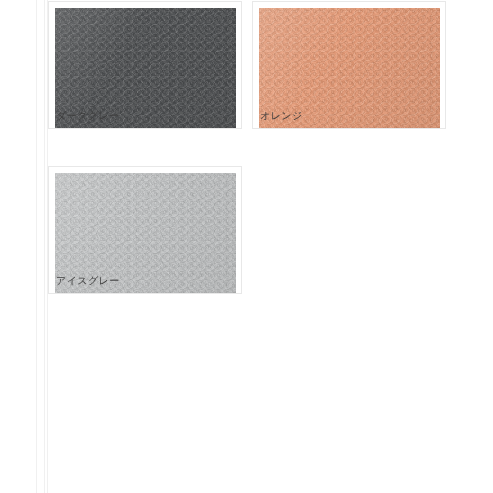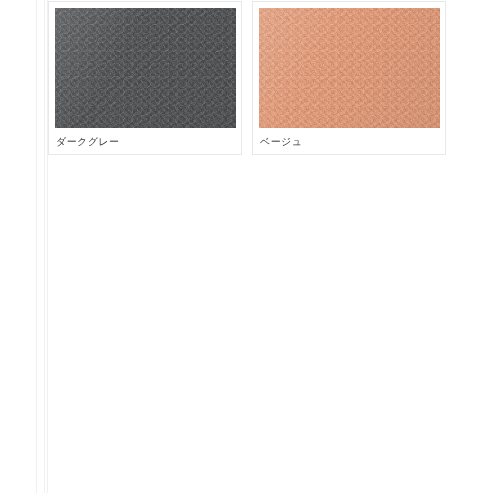--- a/index.html
+++ b/index.html
@@ -47,21 +47,21 @@
     grid-template-columns: 1fr 1fr;
     grid-auto-rows: 165px;
     column-gap: 10px;
     row-gap: 0px;
   }
 
   .swatch-card {
     position: relative;
     box-sizing: border-box;
     width: 194px;
-    height: 154px;
+    height: 128px;
     margin-top: 1px;
     background: #ffffff;
     border: 1px solid #e8e8e8;
     padding: 6px 6px 0 6px;
   }
 
   .swatch-image {
     position: relative;
     width: 181px;
     height: 120px;
@@ -117,19 +117,23 @@
 
     <div class="swatch-card">
       <div class="swatch-image" style="background-color: rgb(78, 80, 82);"></div>
       <div class="swatch-caption">ダークグレー</div>
     </div>
 
 
 
     <div class="swatch-card">
       <div class="swatch-image" style="background-color: rgb(230, 155, 119);"></div>
-      <div class="swatch-caption">ベージュ</div>
+      <div class="swatch-caption">オレンジ</div>
     </div>
 
 
+    <div class="swatch-card">
+      <div class="swatch-image" style="background-color: rgb(194, 196, 197);"></div>
+      <div class="swatch-caption">アイスグレー</div>
+    </div>
 
   </div>
 </div>
 
 </body></html>

